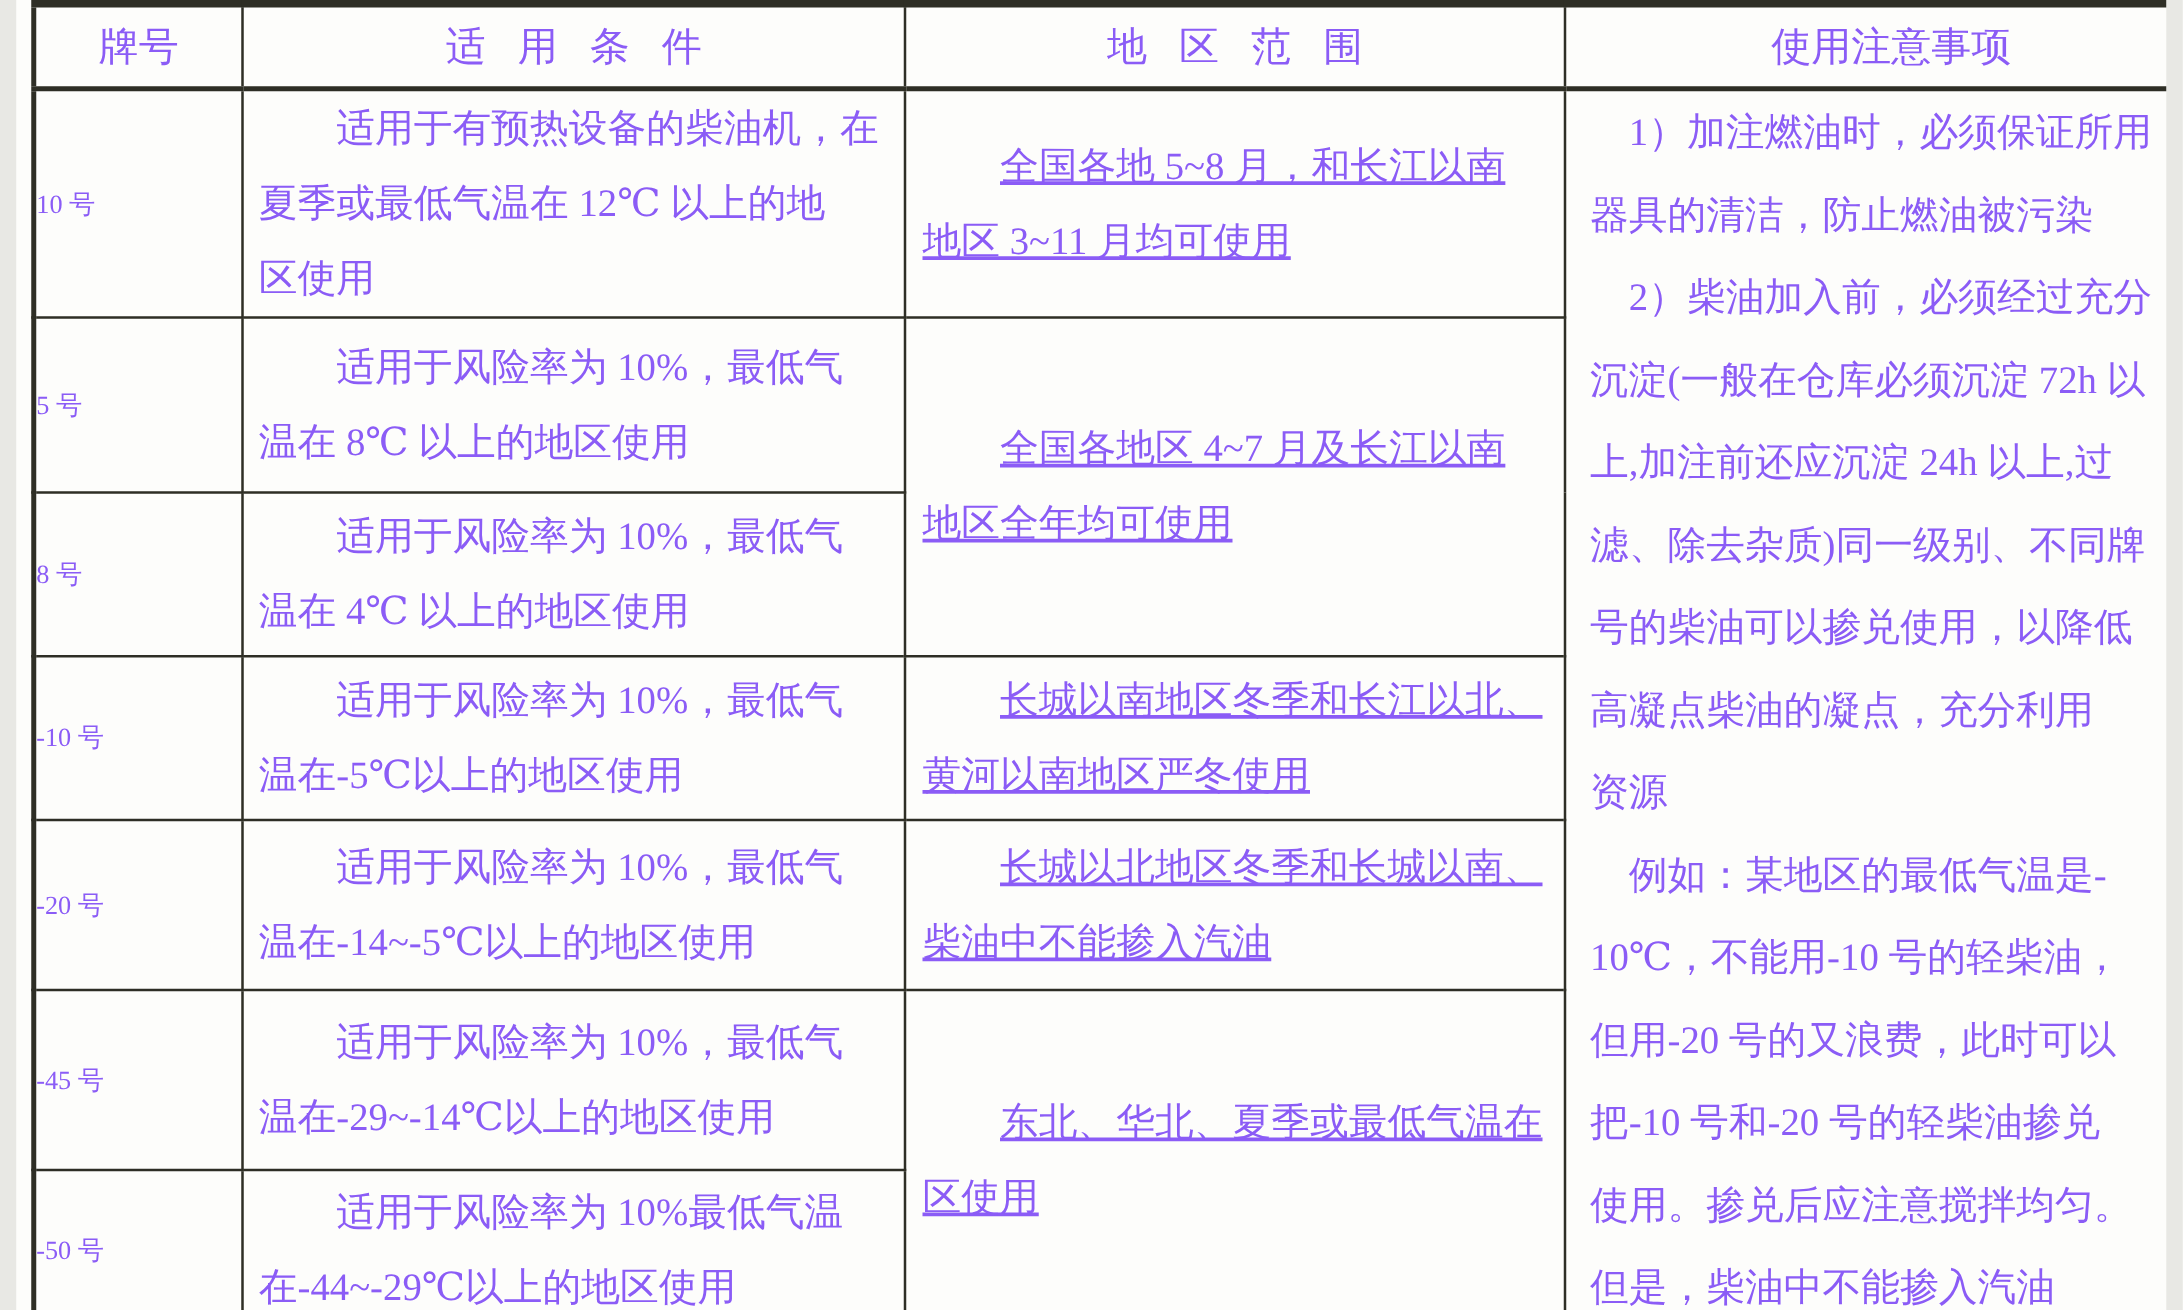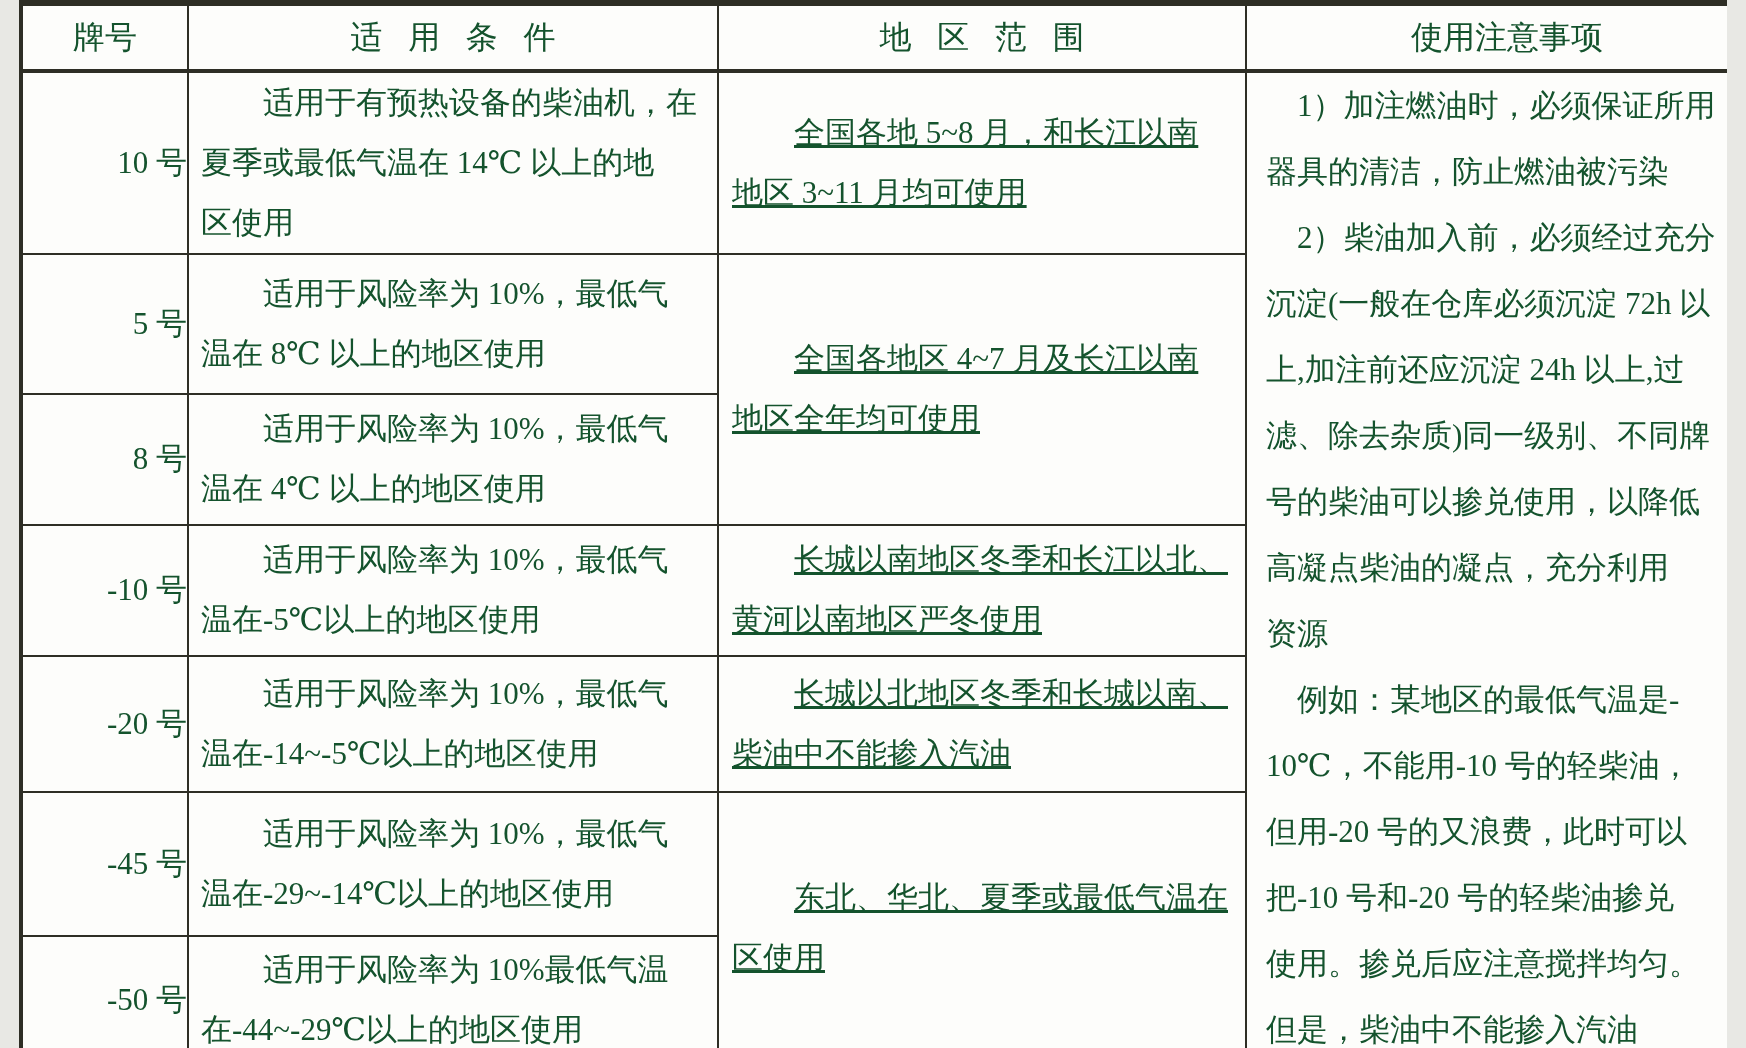--- a/index.html
+++ b/index.html
@@ -8,21 +8,22 @@
     background: #e8e8e4;
   }
   .page {
     position: relative;
     width: 1708px;
     height: 1048px;
     margin: 0 auto;
     background: #fdfdfb;
     overflow: hidden;
     font-family: "Liberation Serif", "DejaVu Serif", serif;
-    color: #14532d;
+    color: #8b5cf6;
+    padding-left: 12px;
   }
   table.grade-table {
     width: 1746px;
     height: 1048px;
     border-collapse: collapse;
     table-layout: fixed;
     border-top: 6px solid #2e2e25;
     border-bottom: 7px solid #2e2e25;
     border-left: 4px solid #2e2e25;
     border-right: none;
@@ -52,22 +53,22 @@
 
   tbody tr.r0 { height: 183px; }
   tbody tr.r1 { height: 132px; }
   tbody tr.r2 { height: 131px; }
   tbody tr.r3 { height: 131px; }
   tbody tr.r4 { height: 136px; }
   tbody tr.r5 { height: 136px; }
   tbody tr.r6 { height: 131px; }
 
   td.grade {
-    text-align: right;
-    font-size: 31px;
+    text-align: left;
+    font-size: 21px;
     white-space: nowrap;
   }
   td.cond  { padding: 0 12px; }
   td.region{ padding: 0 13px; text-decoration: underline; }
   td.notes { padding: 0 20px 0 19px; }
 
   td.cond p, td.region p {
     margin: 0;
     font-size: 31px;
     line-height: 60px;
@@ -99,21 +100,21 @@
         <th>适 用 条 件</th>
         <th>地 区 范 围</th>
         <th>使用注意事项</th>
       </tr>
     </thead>
     <tbody>
       <tr class="r0">
         <td class="grade">10 号</td>
         <td class="cond">
           <p>适用于有预热设备的柴油机，在
-夏季或最低气温在 14℃ 以上的地
+夏季或最低气温在 12℃ 以上的地
 区使用</p>
         </td>
         <td class="region">
           <p>全国各地 5~8 月，和长江以南
 地区 3~11 月均可使用</p>
         </td>
         <td class="notes" rowspan="7">
           <p>1）加注燃油时，必须保证所用
 器具的清洁，防止燃油被污染</p>
           <p>2）柴油加入前，必须经过充分

